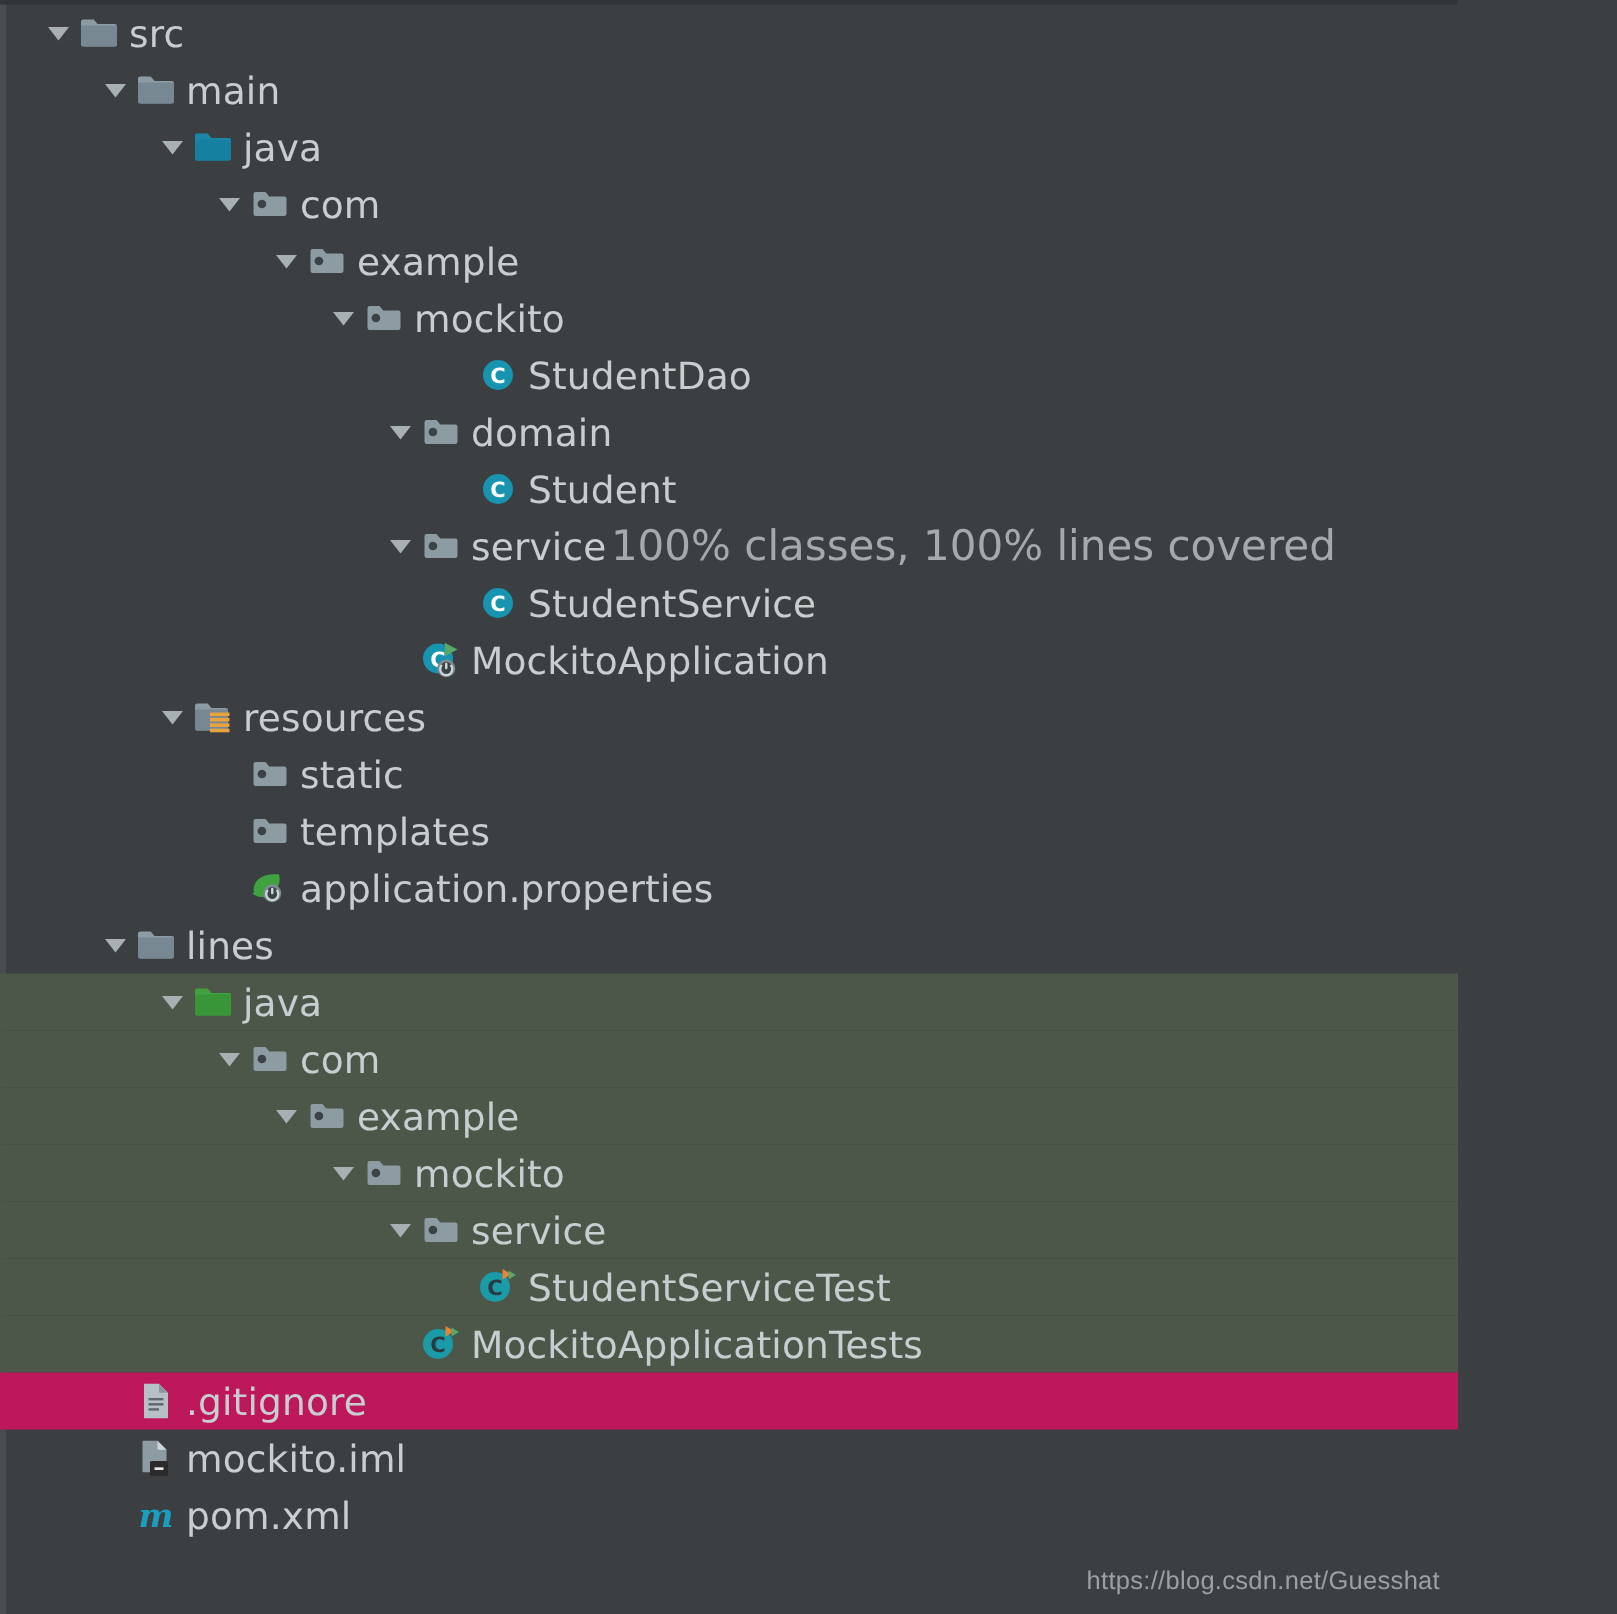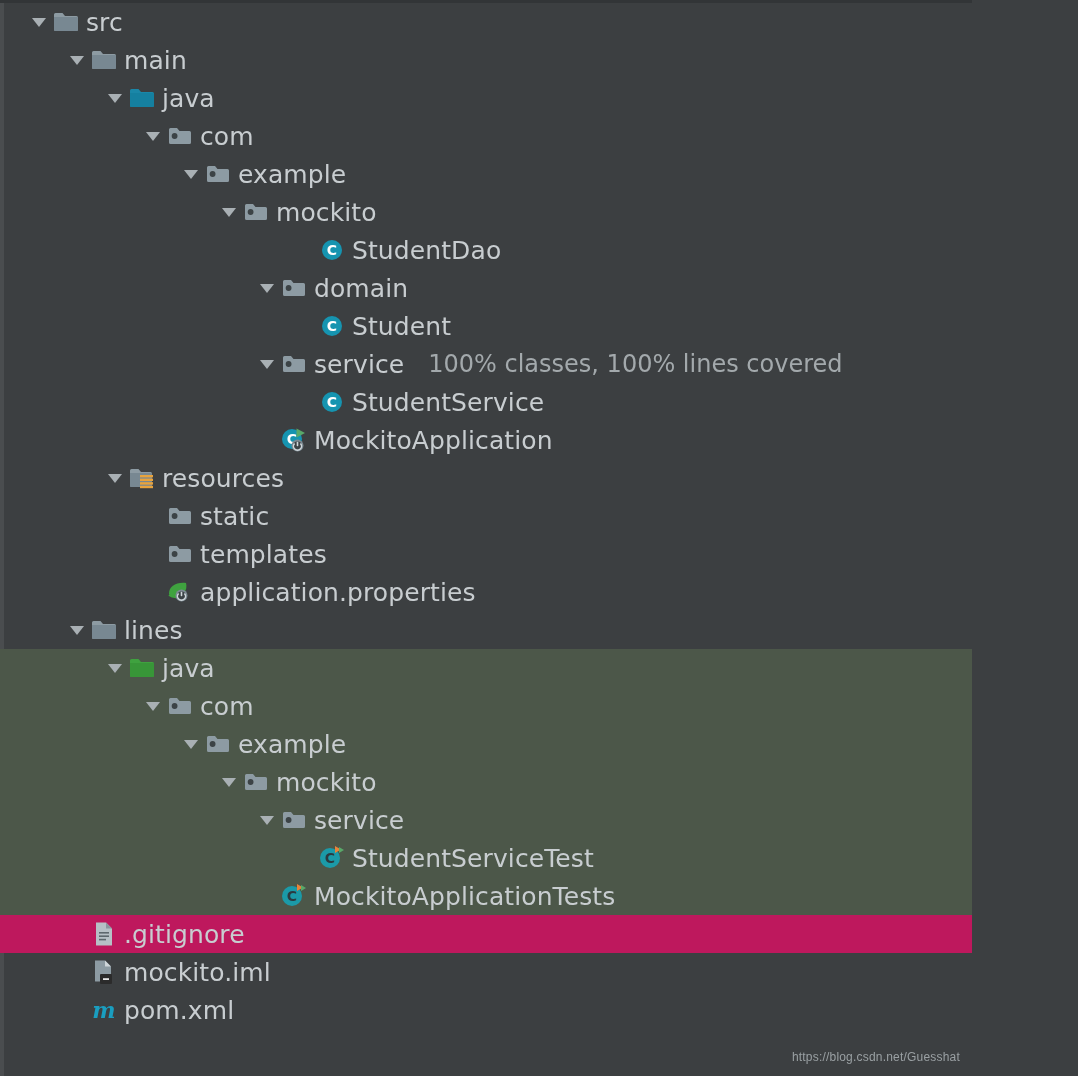--- a/index.html
+++ b/index.html
@@ -81,32 +81,32 @@
   .icon svg { display: block; }
 
   
   .label {
     font-size: 25px;
     color: #c8cdd0;
     letter-spacing: .1px;
     line-height: 1;
   }
   .coverage {
-    font-size: 24px;
+    font-size: 28px;
     color: #a3a9ac;
-    margin-left: 24px;
+    margin-left: 3px;
     line-height: 1;
   }
 
   #watermark {
     position: absolute;
     right: 12px;
     bottom: 12px;
     font-family: "Liberation Sans", sans-serif;
-    font-size: 12px;
+    font-size: 17px;
     color: #9aa0a3;
     letter-spacing: .2px;
   }
 </style>
 </head>
 <body>
 
 <div id="tree-panel">
   <div id="left-gutter"></div>
   <div id="top-edge"></div>

